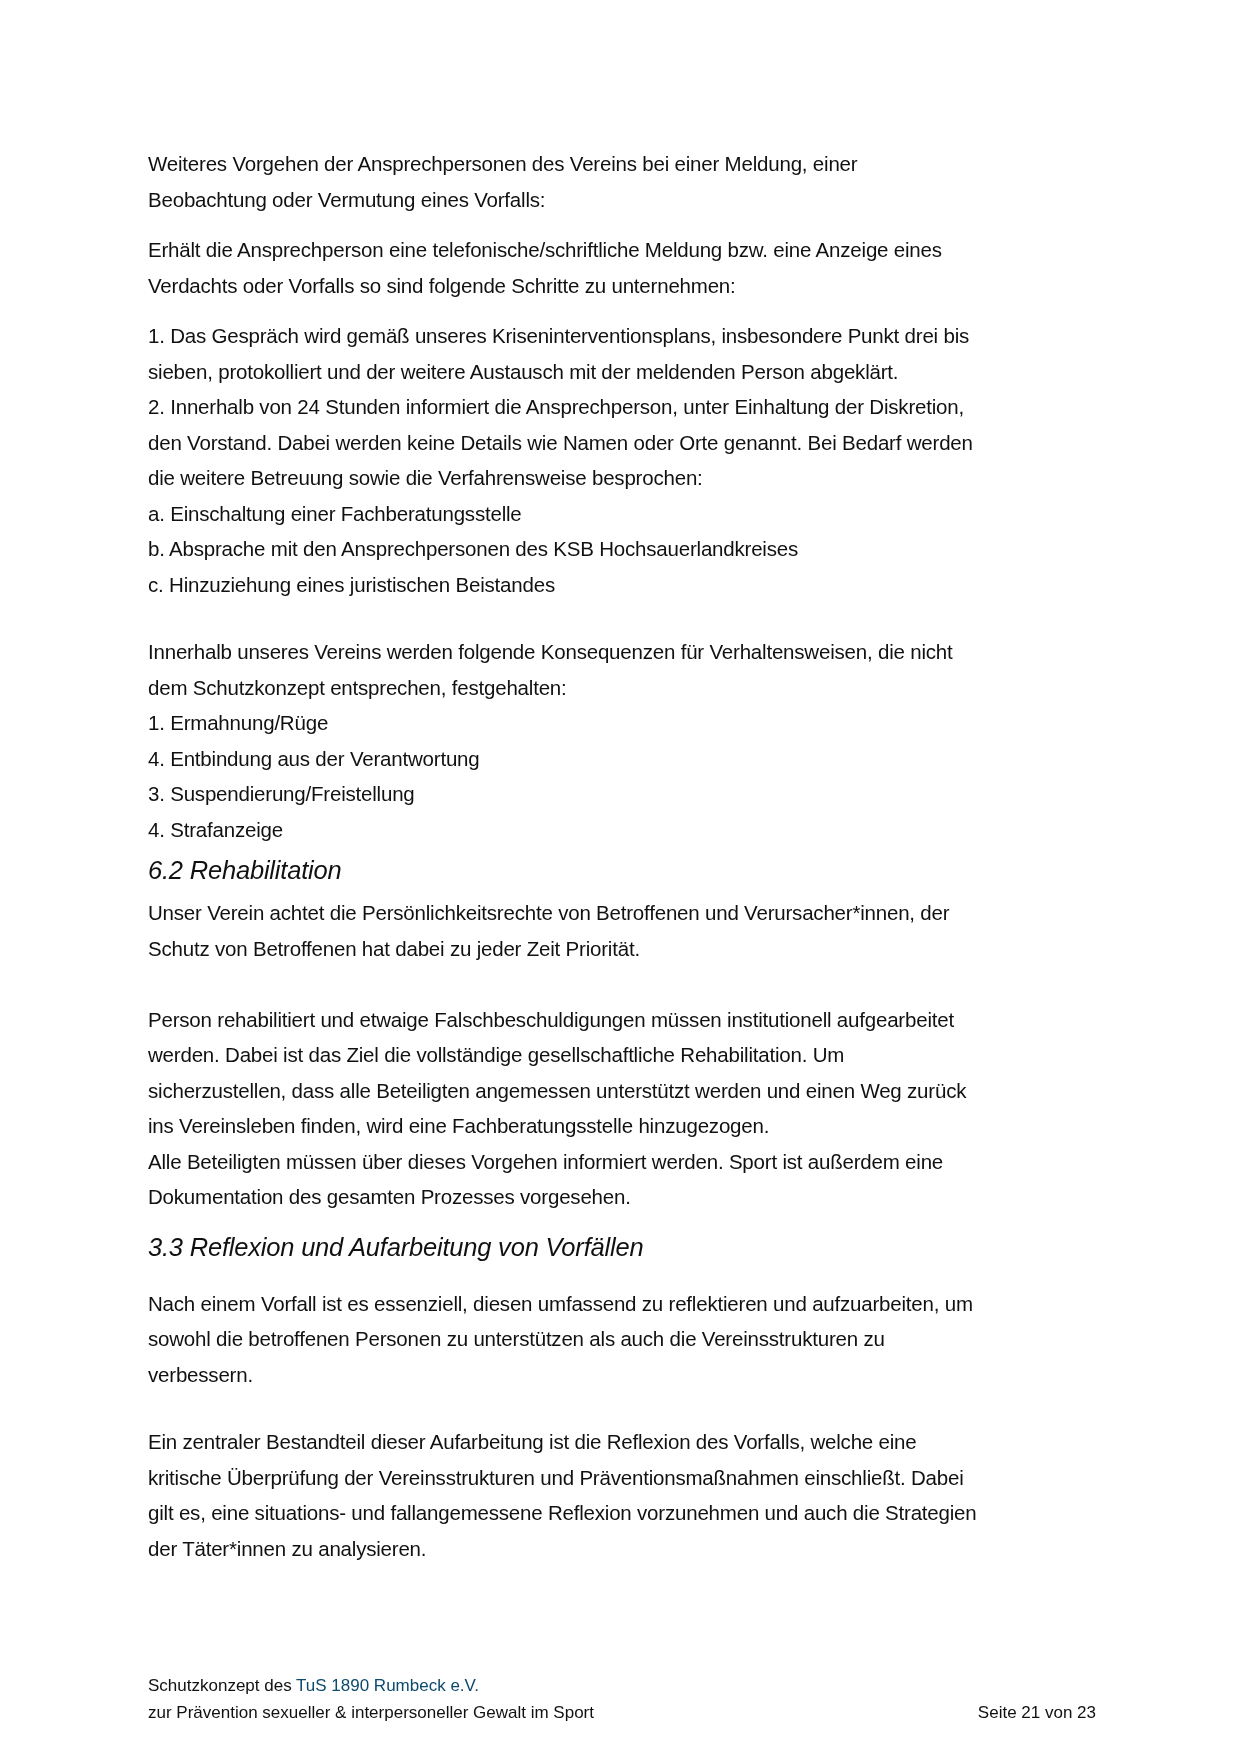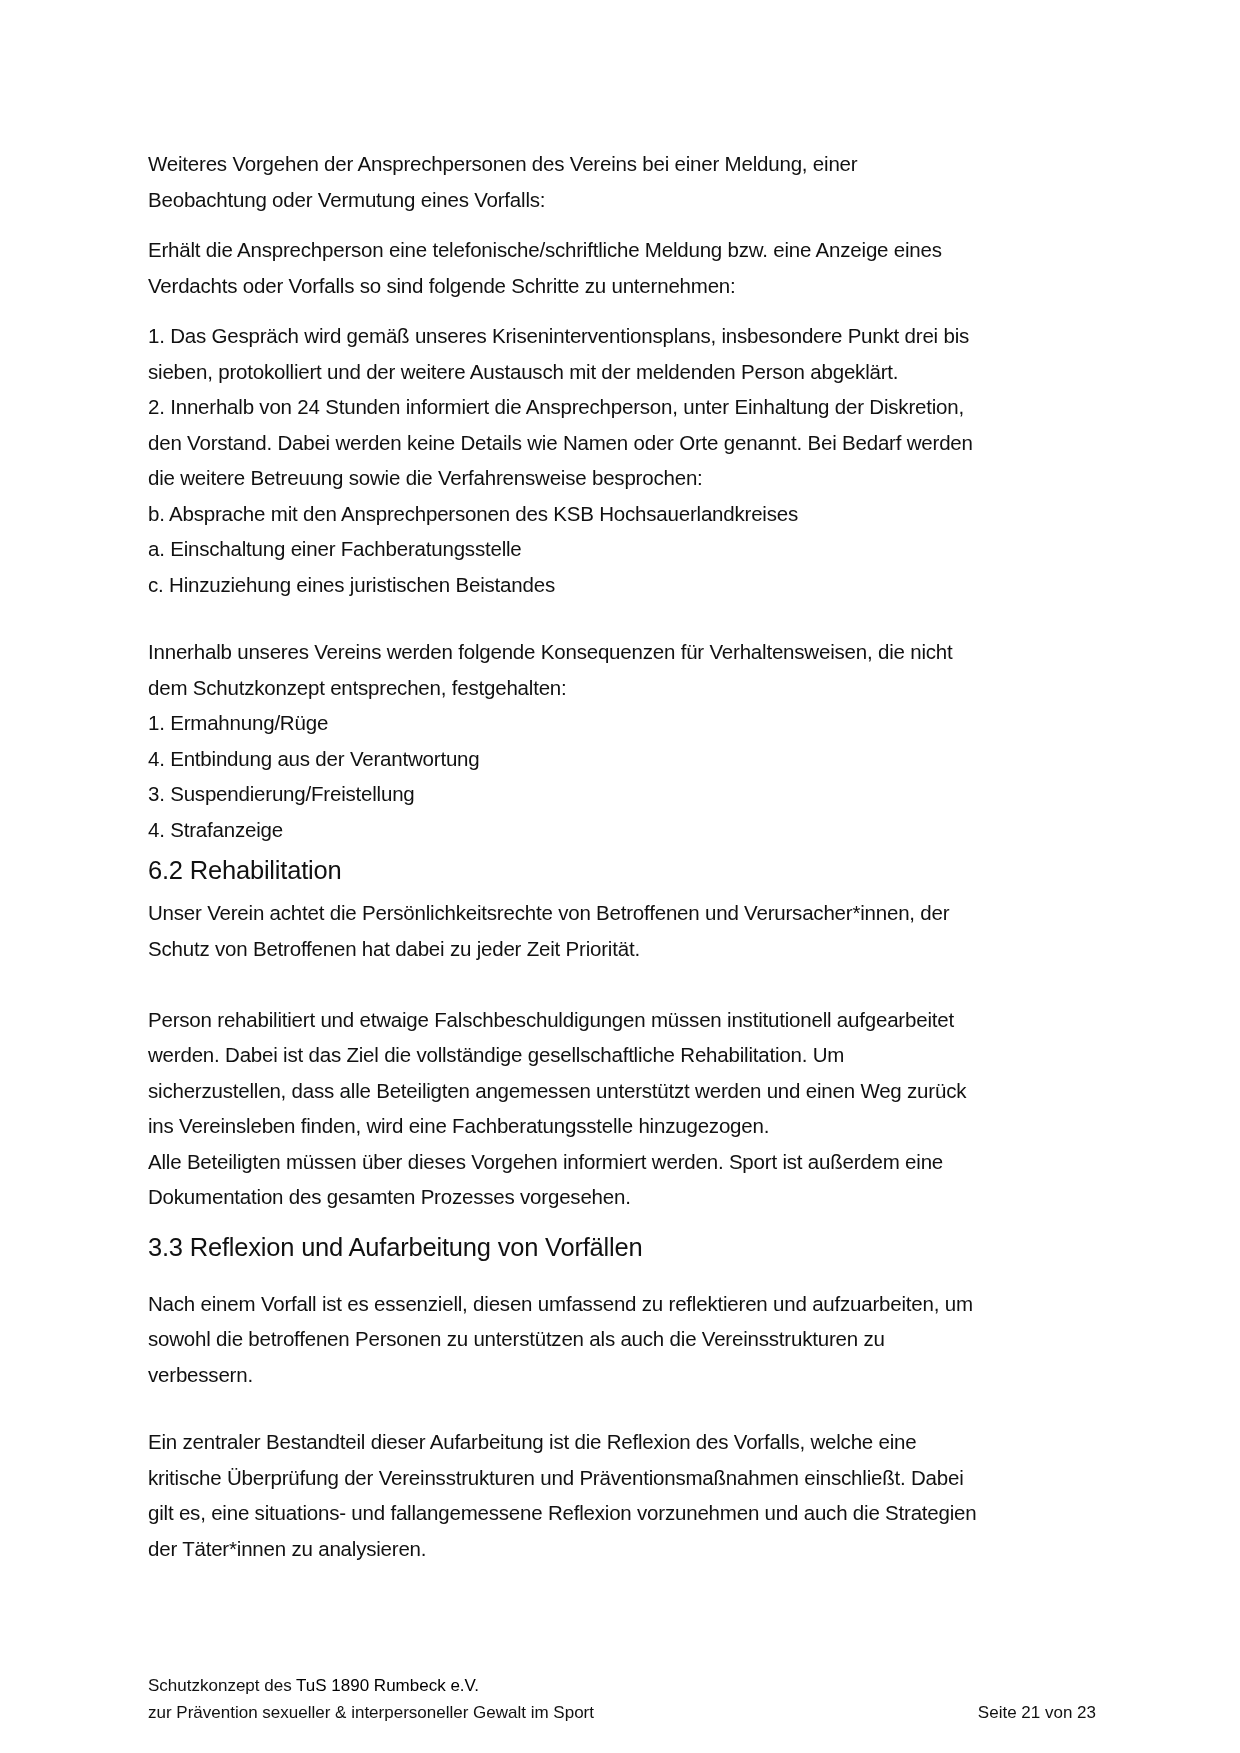--- a/index.html
+++ b/index.html
@@ -37,33 +37,34 @@
       padding-left: 75px;
     }
     .list { margin: 0; padding: 0; list-style: none; }
     .list li { margin: 0; }
     h2 {
       font-weight: normal;
       font-size: 25.5px;
       line-height: 34px;
       margin: 6px 0 8px 0;
       color: #111111;
+      font-style: italic;
     }
     h2.h63 { margin-top: 10px; margin-bottom: 22px; }
     .footer {
       position: absolute;
       left: 148px;
       top: 1672px;
       width: 948px;
       font-size: 17px;
       line-height: 27px;
       color: #111111;
     }
     .footer .row { display: flex; justify-content: space-between; }
-    .accent { color: #000000; }
+    .accent { color: #0c4a6e; }
   </style>
 </head>
 <body>
 
 <div class="page">
   <div class="content">
 
     <p class="para">
       <span>Weiteres Vorgehen der Ansprechpersonen des Vereins bei einer Meldung, einer</span><br>
       <span>Beobachtung oder Vermutung eines Vorfalls:</span>
@@ -76,22 +77,22 @@
 
     <div class="gap-lg">
       <p>
         <span>1. Das Gespräch wird gemäß unseres Kriseninterventionsplans, insbesondere Punkt drei bis</span><br>
         <span>sieben, protokolliert und der weitere Austausch mit der meldenden Person abgeklärt.</span><br>
         <span>2. Innerhalb von 24 Stunden informiert die Ansprechperson, unter Einhaltung der Diskretion,</span><br>
         <span>den Vorstand. Dabei werden keine Details wie Namen oder Orte genannt. Bei Bedarf werden</span><br>
         <span>die weitere Betreuung sowie die Verfahrensweise besprochen:</span>
       </p>
       <ul class="list indent">
+        <li>a. Einschaltung einer Fachberatungsstelle</li>
         <li>b. Absprache mit den Ansprechpersonen des KSB Hochsauerlandkreises</li>
-        <li>a. Einschaltung einer Fachberatungsstelle</li>
         <li>c. Hinzuziehung eines juristischen Beistandes</li>
       </ul>
     </div>
 
     <div>
       <p>
         <span>Innerhalb unseres Vereins werden folgende Konsequenzen für Verhaltensweisen, die nicht</span><br>
         <span>dem Schutzkonzept entsprechen, festgehalten:</span>
       </p>
       <ul class="list indent">

